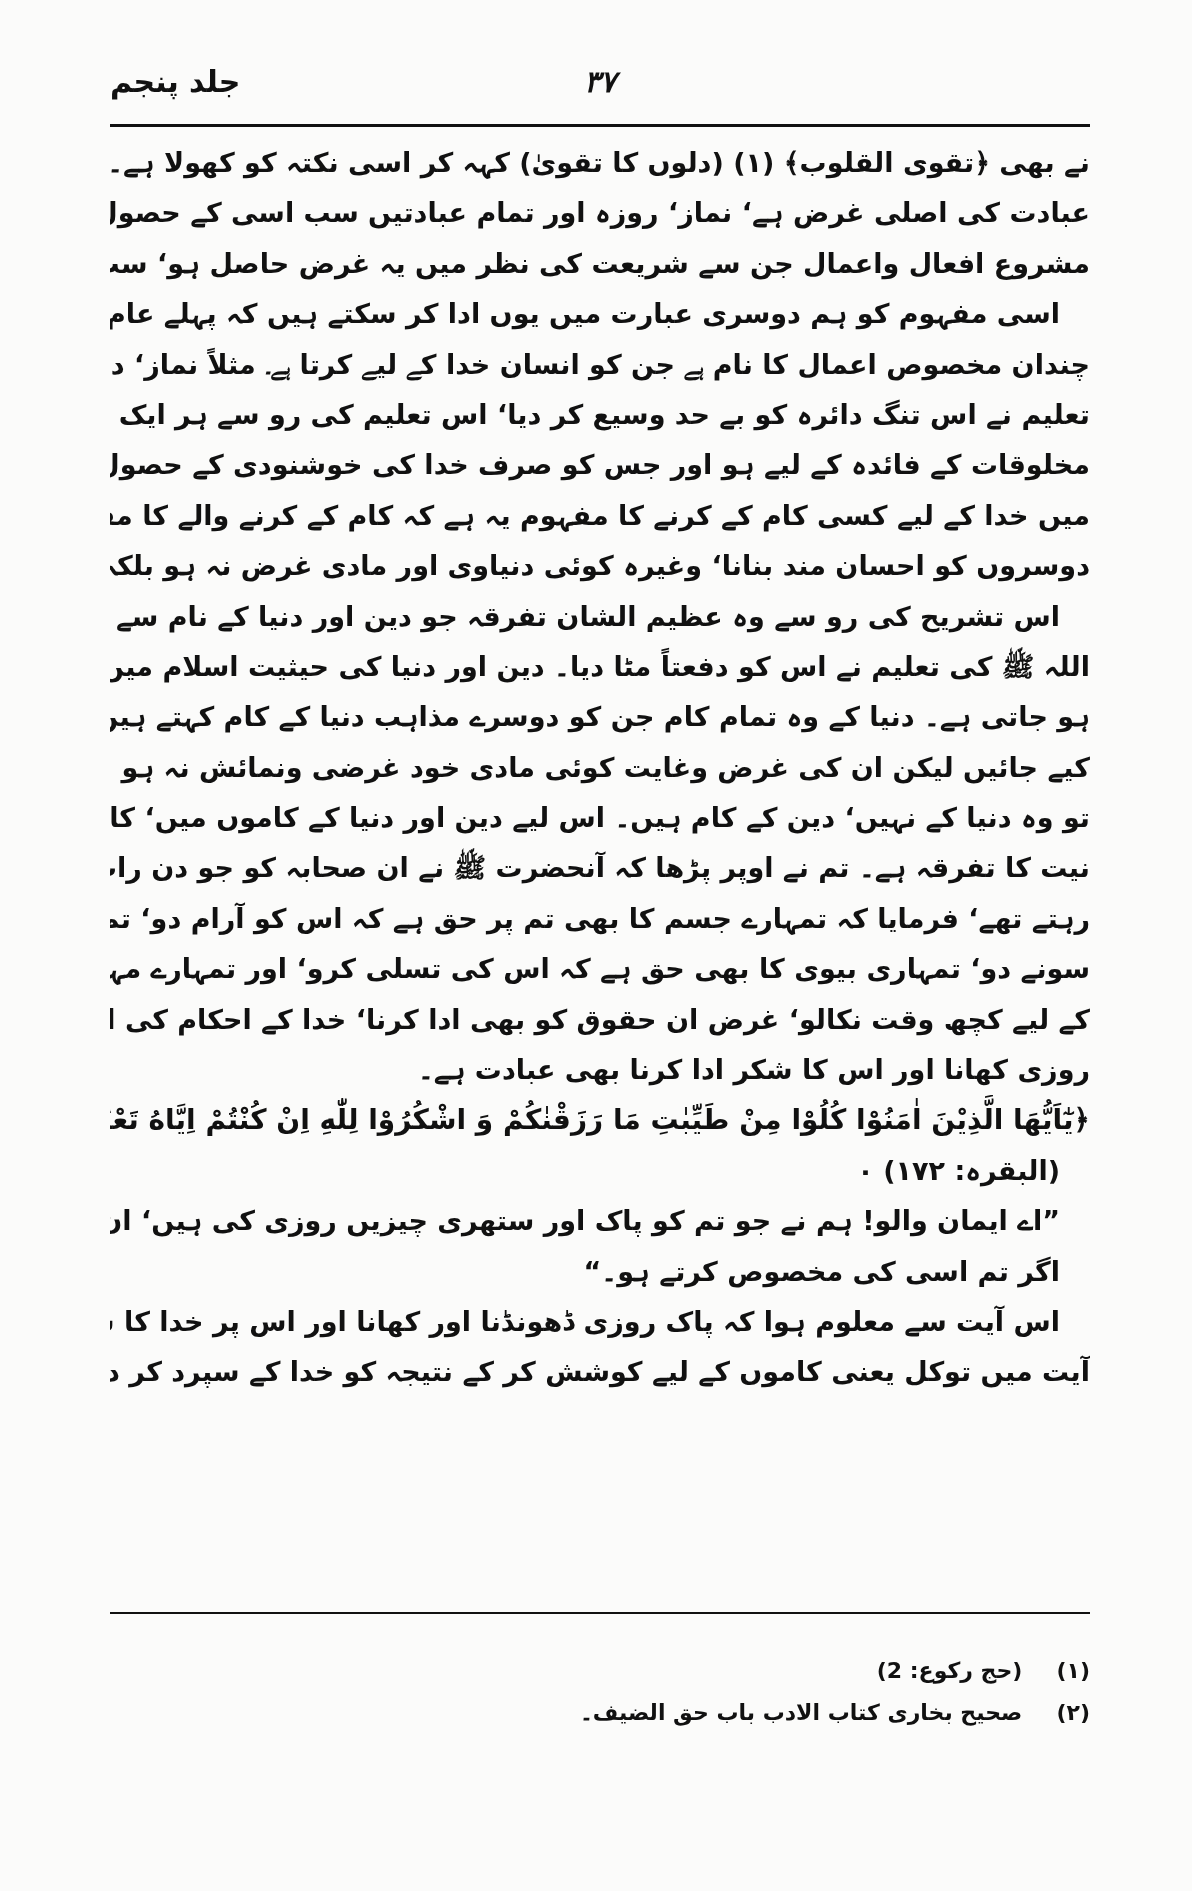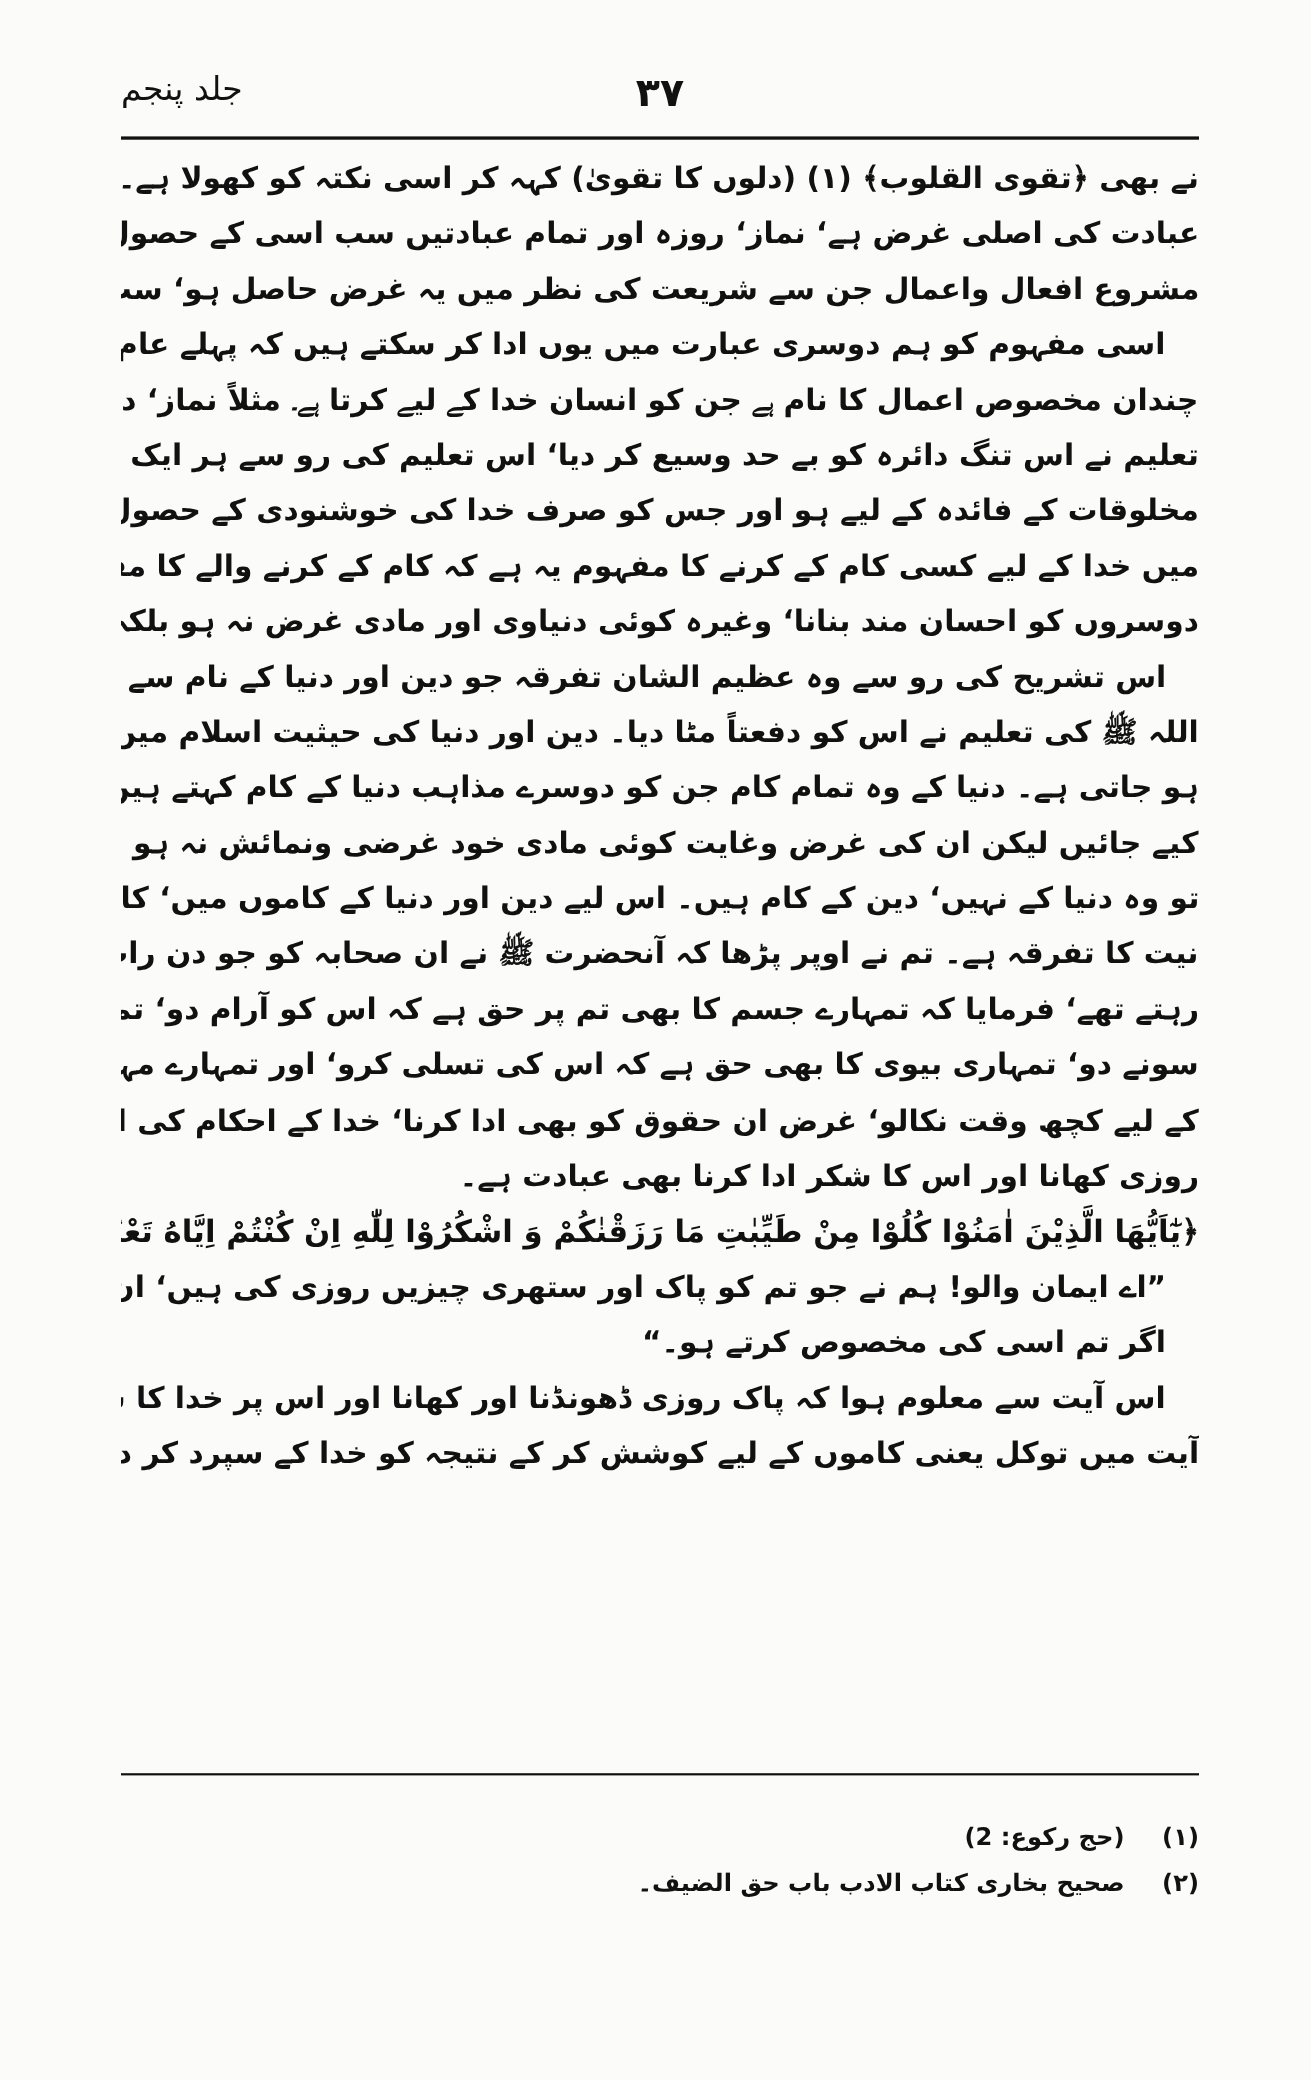--- a/index.html
+++ b/index.html
@@ -12,22 +12,22 @@
     overflow: hidden;
   }
   .page {
     position: absolute; left: 110px; top: 0; width: 980px; height: 1891px;
     direction: rtl;
   }
   .header {
     position: absolute; top: 52px; left: 0; right: 0; height: 70px;
   }
   .header .book-title { position: absolute; right: 0; top: 12px; font-size: 30px; font-weight: bold; }
-  .header .page-num { position: absolute; left: 50%; transform: translateX(-50%); top: 12px; font-size: 36px; font-weight: bold; }
-  .header .volume { position: absolute; left: 0; top: 12px; font-size: 30px; font-weight: normal; }
+  .header .page-num { position: absolute; left: 50%; transform: translateX(-50%); top: 12px; font-size: 30px; font-weight: bold; font-style: italic; }
+  .header .volume { position: absolute; left: 0; top: 12px; font-size: 30px; font-weight: bold; }
   .rule-top { position: absolute; top: 124px; left: 0; right: 0; height: 0; border-top: 3px solid #111; }
   .body-text { position: absolute; top: 138px; left: 0; right: 0; }
   .line {
     height: 50.4px; line-height: 50.4px;
     font-size: 27px; font-weight: bold;
     text-align: justify; text-align-last: justify;
     white-space: nowrap; overflow: hidden;
   }
   .line.last { text-align-last: right; }
   .line.indent { padding-right: 30px; }
@@ -63,20 +63,21 @@
     <div class="line">اللہ ﷺ کی تعلیم نے اس کو دفعتاً مٹا دیا۔ دین اور دنیا کی حیثیت اسلام میں دو حریف کی نہیں رہتی بلکہ دو دوست کی</div>
     <div class="line">ہو جاتی ہے۔ دنیا کے وہ تمام کام جن کو دوسرے مذاہب دنیا کے کام کہتے ہیں‘ اسلام کی نظر میں اگر وہ کام اسی طرح</div>
     <div class="line">کیے جائیں لیکن ان کی غرض وغایت کوئی مادی خود غرضی ونمائش نہ ہو بلکہ خدا کی رضا اور اس کے احکام کی اطاعت ہو</div>
     <div class="line">تو وہ دنیا کے نہیں‘ دین کے کام ہیں۔ اس لیے دین اور دنیا کے کاموں میں‘ کام کا تفرقہ نہیں بلکہ غرض وغایت اور</div>
     <div class="line">نیت کا تفرقہ ہے۔ تم نے اوپر پڑھا کہ آنحضرت ﷺ نے ان صحابہ کو جو دن رات خدا کی عبادت میں مصروف</div>
     <div class="line">رہتے تھے‘ فرمایا کہ تمہارے جسم کا بھی تم پر حق ہے کہ اس کو آرام دو‘ تمہاری آنکھ کا بھی تم پر حق ہے کہ اس کو کچھ دیر</div>
     <div class="line">سونے دو‘ تمہاری بیوی کا بھی حق ہے کہ اس کی تسلی کرو‘ اور تمہارے مہمان کا بھی حق ہے (۲) کہ اس کی خدمت</div>
     <div class="line">کے لیے کچھ وقت نکالو‘ غرض ان حقوق کو بھی ادا کرنا‘ خدا کے احکام کی اطاعت اور اس کی عبادت ہے چنانچہ پاک</div>
     <div class="line last">روزی کھانا اور اس کا شکر ادا کرنا بھی عبادت ہے۔</div>
     <div class="line verse">﴿یٰٓاَیُّهَا الَّذِیْنَ اٰمَنُوْا كُلُوْا مِنْ طَیِّبٰتِ مَا رَزَقْنٰكُمْ وَ اشْكُرُوْا لِلّٰهِ اِنْ كُنْتُمْ اِیَّاهُ تَعْبُدُوْنَ﴾</div>
+    <div class="line ref">(البقرہ: ۱۷۲) ۰</div>
     <div class="line quote">”اے ایمان والو! ہم نے جو تم کو پاک اور ستھری چیزیں روزی کی ہیں‘ ان کو کھاؤ اور خدا کا شکر ادا کرو‘</div>
     <div class="line last quote">اگر تم اسی کی مخصوص کرتے ہو۔“</div>
     <div class="line indent">اس آیت سے معلوم ہوا کہ پاک روزی ڈھونڈنا اور کھانا اور اس پر خدا کا شکر ادا کرنا عبادت ہے‘ ایک اور</div>
     <div class="line">آیت میں توکل یعنی کاموں کے لیے کوشش کر کے نتیجہ کو خدا کے سپرد کر دینا بھی عبادت قرار دیا گیا ہے‘ فرمایا:</div>
   </div>
 
   <div class="rule-bottom"></div>
 
   <div class="footnotes">
     <div class="footnote">

